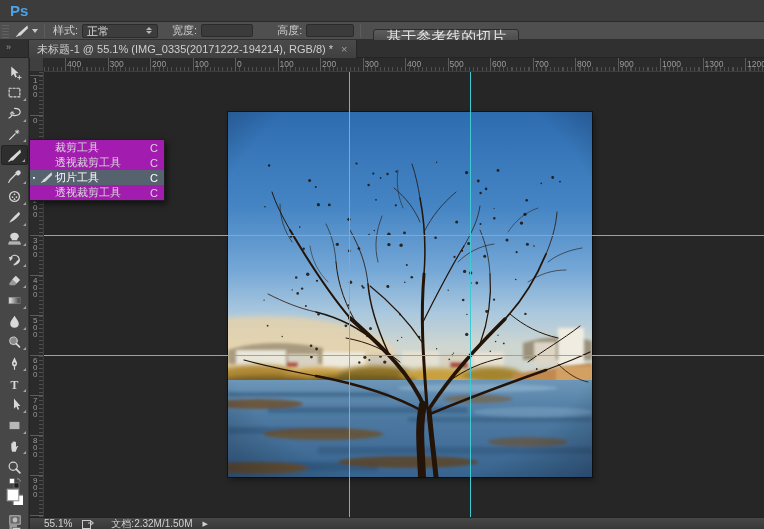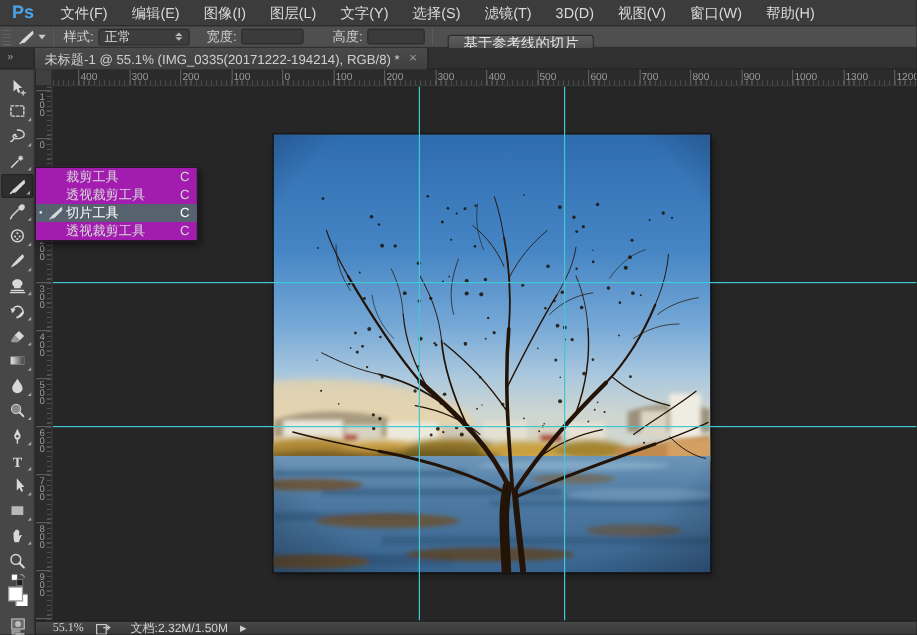--- a/index.html
+++ b/index.html
@@ -16,21 +16,21 @@
   #optionsbar { position:absolute; left:0; top:22px; width:764px; height:18px; background:#4f4f4f; border-bottom:1px solid #303030; display:flex; align-items:center; }
   #opt-grip { width:7px; height:14px; margin-left:2px; background:repeating-linear-gradient(0deg,#666 0 1px,transparent 1px 3px); opacity:.8; }
   .opt-sep { width:1px; height:14px; background:#3a3a3a; border-right:1px solid #5d5d5d; margin:0 6px; }
   .opt-label { font-size:11px; color:#cfcfcf; margin:0 4px 0 2px; }
   #style-select { width:76px; height:14px; background:#3d3d3d; border:1px solid #2b2b2b; border-radius:2px; color:#dcdcdc; font-size:11px; line-height:12px; padding:0 4px; position:relative; display:flex; align-items:center; justify-content:space-between; }
   .updown { display:inline-block; width:7px; }
   .updown i { display:block; width:0; height:0; border-left:3px solid transparent; border-right:3px solid transparent; }
   .updown i.u { border-bottom:3px solid #b8b8b8; margin-bottom:1px; }
   .updown i.d { border-top:3px solid #b8b8b8; }
   .opt-input { width:52px; height:13px; background:#3b3b3b; border:1px solid #2b2b2b; border-radius:2px; color:#ddd; font-size:10px; padding:0 3px; }
-  #slice-from-guides-btn { height:15px; margin-left:6px; padding:0 12px; font-size:12px; color:#e3e3e3; background:linear-gradient(#5d5d5d,#474747); border:1px solid #2c2c2c; border-radius:3px; line-height:13px;margin-top:12px; }
+  #slice-from-guides-btn { height:15px; margin-left:6px; padding:0 12px; font-size:15px; color:#e3e3e3; background:linear-gradient(#5d5d5d,#474747); border:1px solid #2c2c2c; border-radius:3px; line-height:13px;margin-top:12px; }
   #active-tool-chip { display:flex; align-items:center; margin-left:6px; }
   #active-tool-chip svg { display:block; }
   .caret-down { width:0; height:0; border-left:3px solid transparent; border-right:3px solid transparent; border-top:4px solid #c9c9c9; margin-left:3px; }
 
   
   #tabbar { position:absolute; left:0; top:40px; width:764px; height:18px; background:#303030; border-bottom:1px solid #242424; }
   #tab-overflow { position:absolute; left:6px; top:2px; font-size:9px; color:#9a9a9a; }
   #doc-tab { position:absolute; left:28px; top:0; height:18px; background:linear-gradient(#4a4a4a,#404040); border-right:1px solid #262626; border-left:1px solid #262626; display:flex; align-items:center; padding:0 8px;justify-content:center; }
   #doc-tab-title { font-size:11px; color:#cfcfcf; white-space:nowrap; }
   #tab-close { font-size:11px; color:#9d9d9d; margin-left:8px; line-height:10px; }
@@ -63,45 +63,32 @@
   #flyout { position:absolute; left:29px; top:139px; width:136px; background:#a21caf; border:1px solid #1e1e1e; box-shadow:2px 3px 6px rgba(0,0,0,.55); z-index:30; }
   .fly-item { height:15px; display:flex; align-items:center; font-size:11px; color:#d6d6d6; padding-right:6px; }
   .fly-item.selected { background:#56626e; color:#fff; }
   .fly-marker { width:8px; text-align:center; font-size:7px; color:#fff; }
   .fly-icon { width:17px; display:flex; justify-content:center; }
   .fly-label { flex:1; white-space:nowrap; }
   .fly-shortcut { width:10px; text-align:right; }
 
   
   #statusbar { position:absolute; left:30px; top:517px; width:734px; height:12px; background:linear-gradient(#474747,#383838); border-top:1px solid #222; display:flex; align-items:center; font-size:10px; color:#d2d2d2; }
-  #status-zoom { margin-left:14px;font-family:Liberation Serif, serif; }
+  #status-zoom { margin-left:14px; }
   #status-export-icon { margin-left:10px; display:flex; }
   #status-doc { margin-left:16px; }
   #status-arrow { margin-left:10px; font-size:7px; color:#cfcfcf; }
 </style>
 </head>
 <body>
 
 <div id="app">
 
   <div id="menubar">
     <span id="ps-logo">Ps</span>
-    <nav id="menus" style="display: flex;">
-        <span class="menu-item">文件(F)</span>
-        <span class="menu-item">编辑(E)</span>
-        <span class="menu-item">图像(I)</span>
-        <span class="menu-item">图层(L)</span>
-        <span class="menu-item">文字(Y)</span>
-        <span class="menu-item">选择(S)</span>
-        <span class="menu-item">滤镜(T)</span>
-        <span class="menu-item">3D(D)</span>
-        <span class="menu-item">视图(V)</span>
-        <span class="menu-item">窗口(W)</span>
-        <span class="menu-item">帮助(H)</span>
-      </nav>
   </div>
 
   <div id="optionsbar">
     <div id="opt-grip"></div>
     <div id="active-tool-chip">
       <span id="opt-tool-icon">
           <svg width="14" height="14" viewBox="0 0 14 14">
             <g fill="none" stroke="#d8d8d8" stroke-width="1.1" stroke-linecap="round" stroke-linejoin="round">
               <path fill="#d8d8d8" stroke="none" d="M12.4,1.4 L13,4.2 L5.6,11.6 L3,12 L3.3,9.6 Z"></path>
               <path d="M1.8,12.3 L4.2,9.9" stroke-width="1.2"></path>

